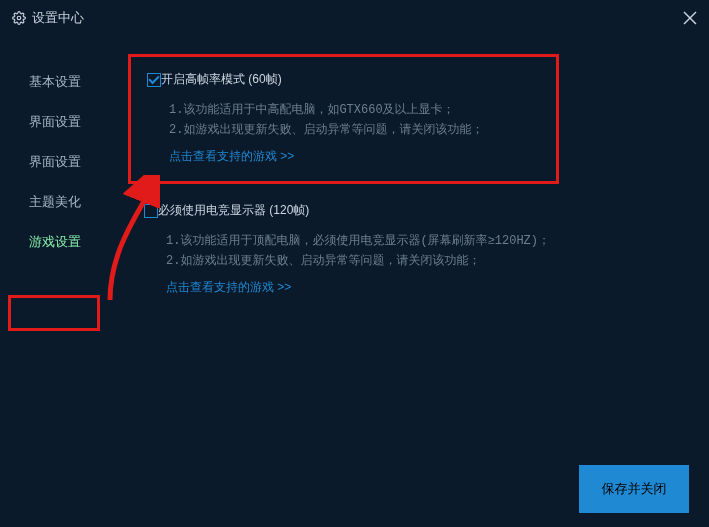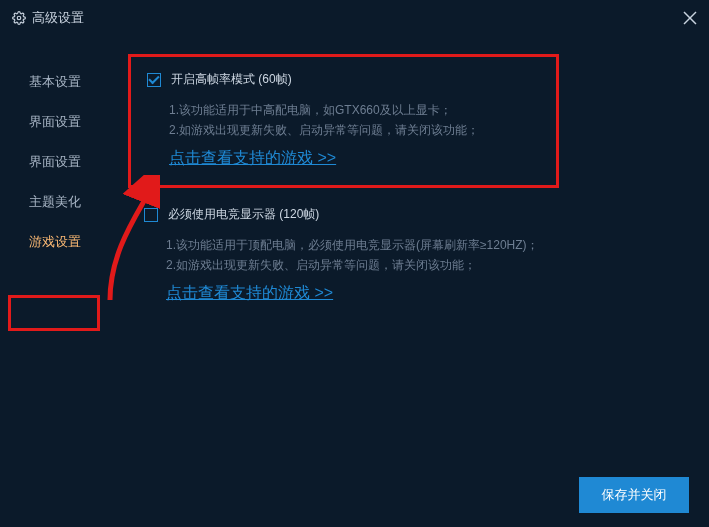--- a/index.html
+++ b/index.html
@@ -31,21 +31,21 @@
     display: flex; flex-direction: column;
   }
   .sidebar-item {
     height: 40px; line-height: 40px;
     text-align: center;
     color: #a9b6c6;
     font-size: 13px;
     cursor: pointer;
   }
   .sidebar-item.active {
-    color: #fdba74;
+    color: #86efac;
   }
   .highlight-sidebar {
     position: absolute;
     left: 8px; top: 295px;
     width: 92px; height: 36px;
     border: 3px solid #e11a1a;
     pointer-events: none;
   }
   .main {
     flex: 1;
@@ -54,21 +54,21 @@
   }
   .section {
     padding: 14px 16px 16px 16px;
     margin-bottom: 4px;
   }
   .section.boxed {
     border: 3px solid #e11a1a;
     margin-right: 120px;
   }
   .check-row {
-    display: flex; align-items: center; gap: 10px;
+    display: flex; align-items: center; gap: 0;
     color: #cdd7e2; font-size: 12px;
     margin-bottom: 12px;
   }
   .checkbox {
     width: 14px; height: 14px;
     border: 1px solid #1f89d4;
     display: inline-flex; align-items: center; justify-content: center;
     background: #0b1a2a;
     cursor: pointer;
   }
@@ -77,61 +77,61 @@
     width: 4px; height: 8px;
     border: solid #1f89d4;
     border-width: 0 2px 2px 0;
     transform: rotate(45deg) translate(-1px,-1px);
   }
   .desc-line {
     color: #6e7e92;
     font-size: 12px;
     line-height: 20px;
     padding-left: 22px;
+    font-family: Liberation Mono, monospace;
   }
   .link {
     color: #1f89d4;
-    text-decoration: underline;
-    font-size: 16px;
+    font-size: 12px;
     padding-left: 22px;
     display: inline-block;
     margin-top: 8px;
     cursor: pointer;
   }
   .arrow {
     position: absolute;
     left: 100px; top: 175px;
     width: 60px; height: 130px;
     pointer-events: none;
   }
   .footer {
     position: absolute;
     bottom: 14px; right: 20px;
   }
   .save-btn {
     background: #1f89d4;
-    color: #ffffff;
+    color: #000000;
     border: none;
-    width: 110px; height: 36px;
+    width: 110px; height: 48px;
     font-size: 13px;
     cursor: pointer;
   }
 </style>
 </head>
 <body>
 
 <div class="titlebar">
   <div class="title-left">
     <span class="gear-icon">
       <svg viewBox="0 0 24 24" width="14" height="14" fill="none" stroke="#c8d2de" stroke-width="2">
         <circle cx="12" cy="12" r="3"></circle>
         <path d="M19.4 15a1.7 1.7 0 00.34 1.87l.06.06a2 2 0 11-2.83 2.83l-.06-.06a1.7 1.7 0 00-1.87-.34 1.7 1.7 0 00-1 1.56V21a2 2 0 11-4 0v-.09a1.7 1.7 0 00-1-1.56 1.7 1.7 0 00-1.87.34l-.06.06a2 2 0 11-2.83-2.83l.06-.06a1.7 1.7 0 00.34-1.87 1.7 1.7 0 00-1.56-1H3a2 2 0 110-4h.09a1.7 1.7 0 001.56-1 1.7 1.7 0 00-.34-1.87l-.06-.06a2 2 0 112.83-2.83l.06.06a1.7 1.7 0 001.87.34H9a1.7 1.7 0 001-1.56V3a2 2 0 114 0v.09a1.7 1.7 0 001 1.56 1.7 1.7 0 001.87-.34l.06-.06a2 2 0 112.83 2.83l-.06.06a1.7 1.7 0 00-.34 1.87V9a1.7 1.7 0 001.56 1H21a2 2 0 110 4h-.09a1.7 1.7 0 00-1.56 1z"></path>
       </svg>
     </span>
-    <span>高级设置</span>
+    <span>设置中心</span>
   </div>
   <span class="close-icon">
     <svg viewBox="0 0 14 14" width="14" height="14" stroke="#c8d2de" stroke-width="1.5">
       <line x1="1" y1="1" x2="13" y2="13"></line>
         <line x1="13" y1="1" x2="1" y2="13"></line>
     </svg>
   </span>
 </div>
 
 <div class="content">

